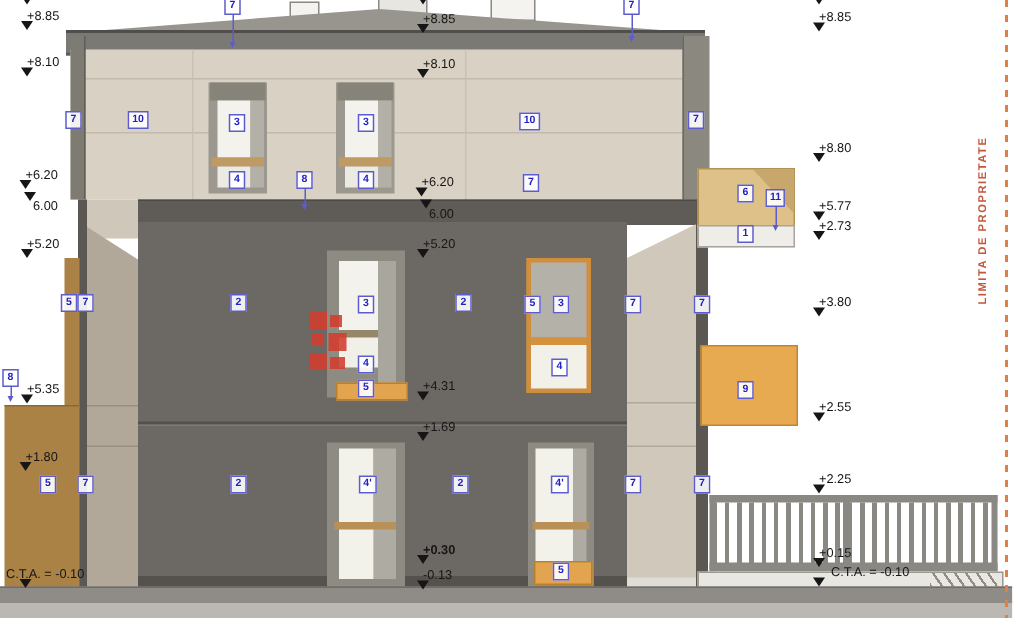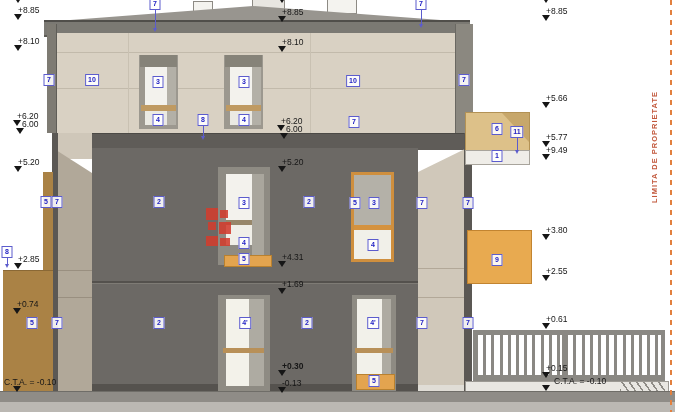--- a/index.html
+++ b/index.html
@@ -6,21 +6,21 @@
   #stage{position:relative;width:675px;height:412px;background:#ffffff;overflow:hidden;
          font-family:"Liberation Sans",sans-serif;}
   .abs{position:absolute;}
 
   
   .marker{position:absolute;z-index:12;color:#161616;font-size:8.5px;line-height:8px;white-space:nowrap;}
   .marker .mlbl{display:block;margin-left:4px;}
   .marker .tri{display:block;width:0;height:0;border-left:4.5px solid transparent;
                border-right:4.5px solid transparent;border-top:6px solid #161616;}
   .marker.lr{display:flex;align-items:flex-start;}
-  .marker.lr .mlbl{margin-left:1px;margin-top:0;}
+  .marker.lr .mlbl{margin-left:1px;margin-top:13px;}
 
   
   .refbox{position:absolute;transform:translate(-50%,-50%);background:rgba(255,255,255,.9);
           border:1px solid #5c5ccd;color:#2222c4;font-size:7px;line-height:8px;font-weight:bold;
           padding:1px 2px;text-align:center;z-index:14;min-width:5px;}
   .leader{position:absolute;width:1px;background:#5c5ccd;z-index:13;}
   .leader .arrowhead{position:absolute;bottom:-3px;left:-2px;width:0;height:0;
           border-left:2.5px solid transparent;border-right:2.5px solid transparent;
           border-top:4px solid #5c5ccd;}
 
@@ -162,25 +162,25 @@
         <span class="mlbl">6.00</span>
       </div>
       <div class="marker tri" style="left: 16px; top: 128px;">
         <span class="tri"></span>
       </div>
       <div class="marker tb" style="left: 14px; top: 158px;">
         <span class="mlbl">+5.20</span>
         <span class="tri"></span>
       </div>
       <div class="marker tb" style="left: 14px; top: 255px;">
-        <span class="mlbl">+2.85</span>
+        <span class="mlbl">+5.35</span>
         <span class="tri"></span>
       </div>
       <div class="marker tb" style="left: 13px; top: 300px;">
-        <span class="mlbl">+0.74</span>
+        <span class="mlbl">+1.80</span>
         <span class="tri"></span>
       </div>
       <div class="marker tb" style="left: 13px; top: 378px;">
         <span class="mlbl" style="margin-left: -9px;">C.T.A. = -0.10</span>
         <span class="tri"></span>
       </div>
       <div class="marker tri" style="left: 278px; top: -3px;">
         <span class="tri"></span>
       </div>
       <div class="marker tb" style="left: 278px; top: 8px;">
@@ -222,41 +222,41 @@
         <span class="tri"></span>
       </div>
       <div class="marker tri" style="left: 542px; top: -3px;">
         <span class="tri"></span>
       </div>
       <div class="marker tb" style="left: 542px; top: 7px;">
         <span class="mlbl">+8.85</span>
         <span class="tri"></span>
       </div>
       <div class="marker tb" style="left: 542px; top: 94px;">
-        <span class="mlbl">+5.66</span>
+        <span class="mlbl">+8.80</span>
         <span class="tri"></span>
       </div>
       <div class="marker tb" style="left: 542px; top: 133px;">
         <span class="mlbl">+5.77</span>
         <span class="tri"></span>
       </div>
       <div class="marker tb" style="left: 542px; top: 146px;">
-        <span class="mlbl">+9.49</span>
-        <span class="tri"></span>
-      </div>
-      <div class="marker tb" style="left: 542px; top: 226px;">
+        <span class="mlbl">+2.73</span>
+        <span class="tri"></span>
+      </div>
+      <div class="marker tb" style="left: 542px; top: 197px;">
         <span class="mlbl">+3.80</span>
         <span class="tri"></span>
       </div>
       <div class="marker tb" style="left: 542px; top: 267px;">
         <span class="mlbl">+2.55</span>
         <span class="tri"></span>
       </div>
       <div class="marker tb" style="left: 542px; top: 315px;">
-        <span class="mlbl">+0.61</span>
+        <span class="mlbl">+2.25</span>
         <span class="tri"></span>
       </div>
       <div class="marker tb" style="left: 542px; top: 364px;">
         <span class="mlbl">+0.15</span>
         <span class="tri"></span>
       </div>
       <div class="marker tb" style="left: 542px; top: 377px;">
         <span class="mlbl" style="margin-left: 12px;">C.T.A. = -0.10</span>
         <span class="tri"></span>
       </div>

